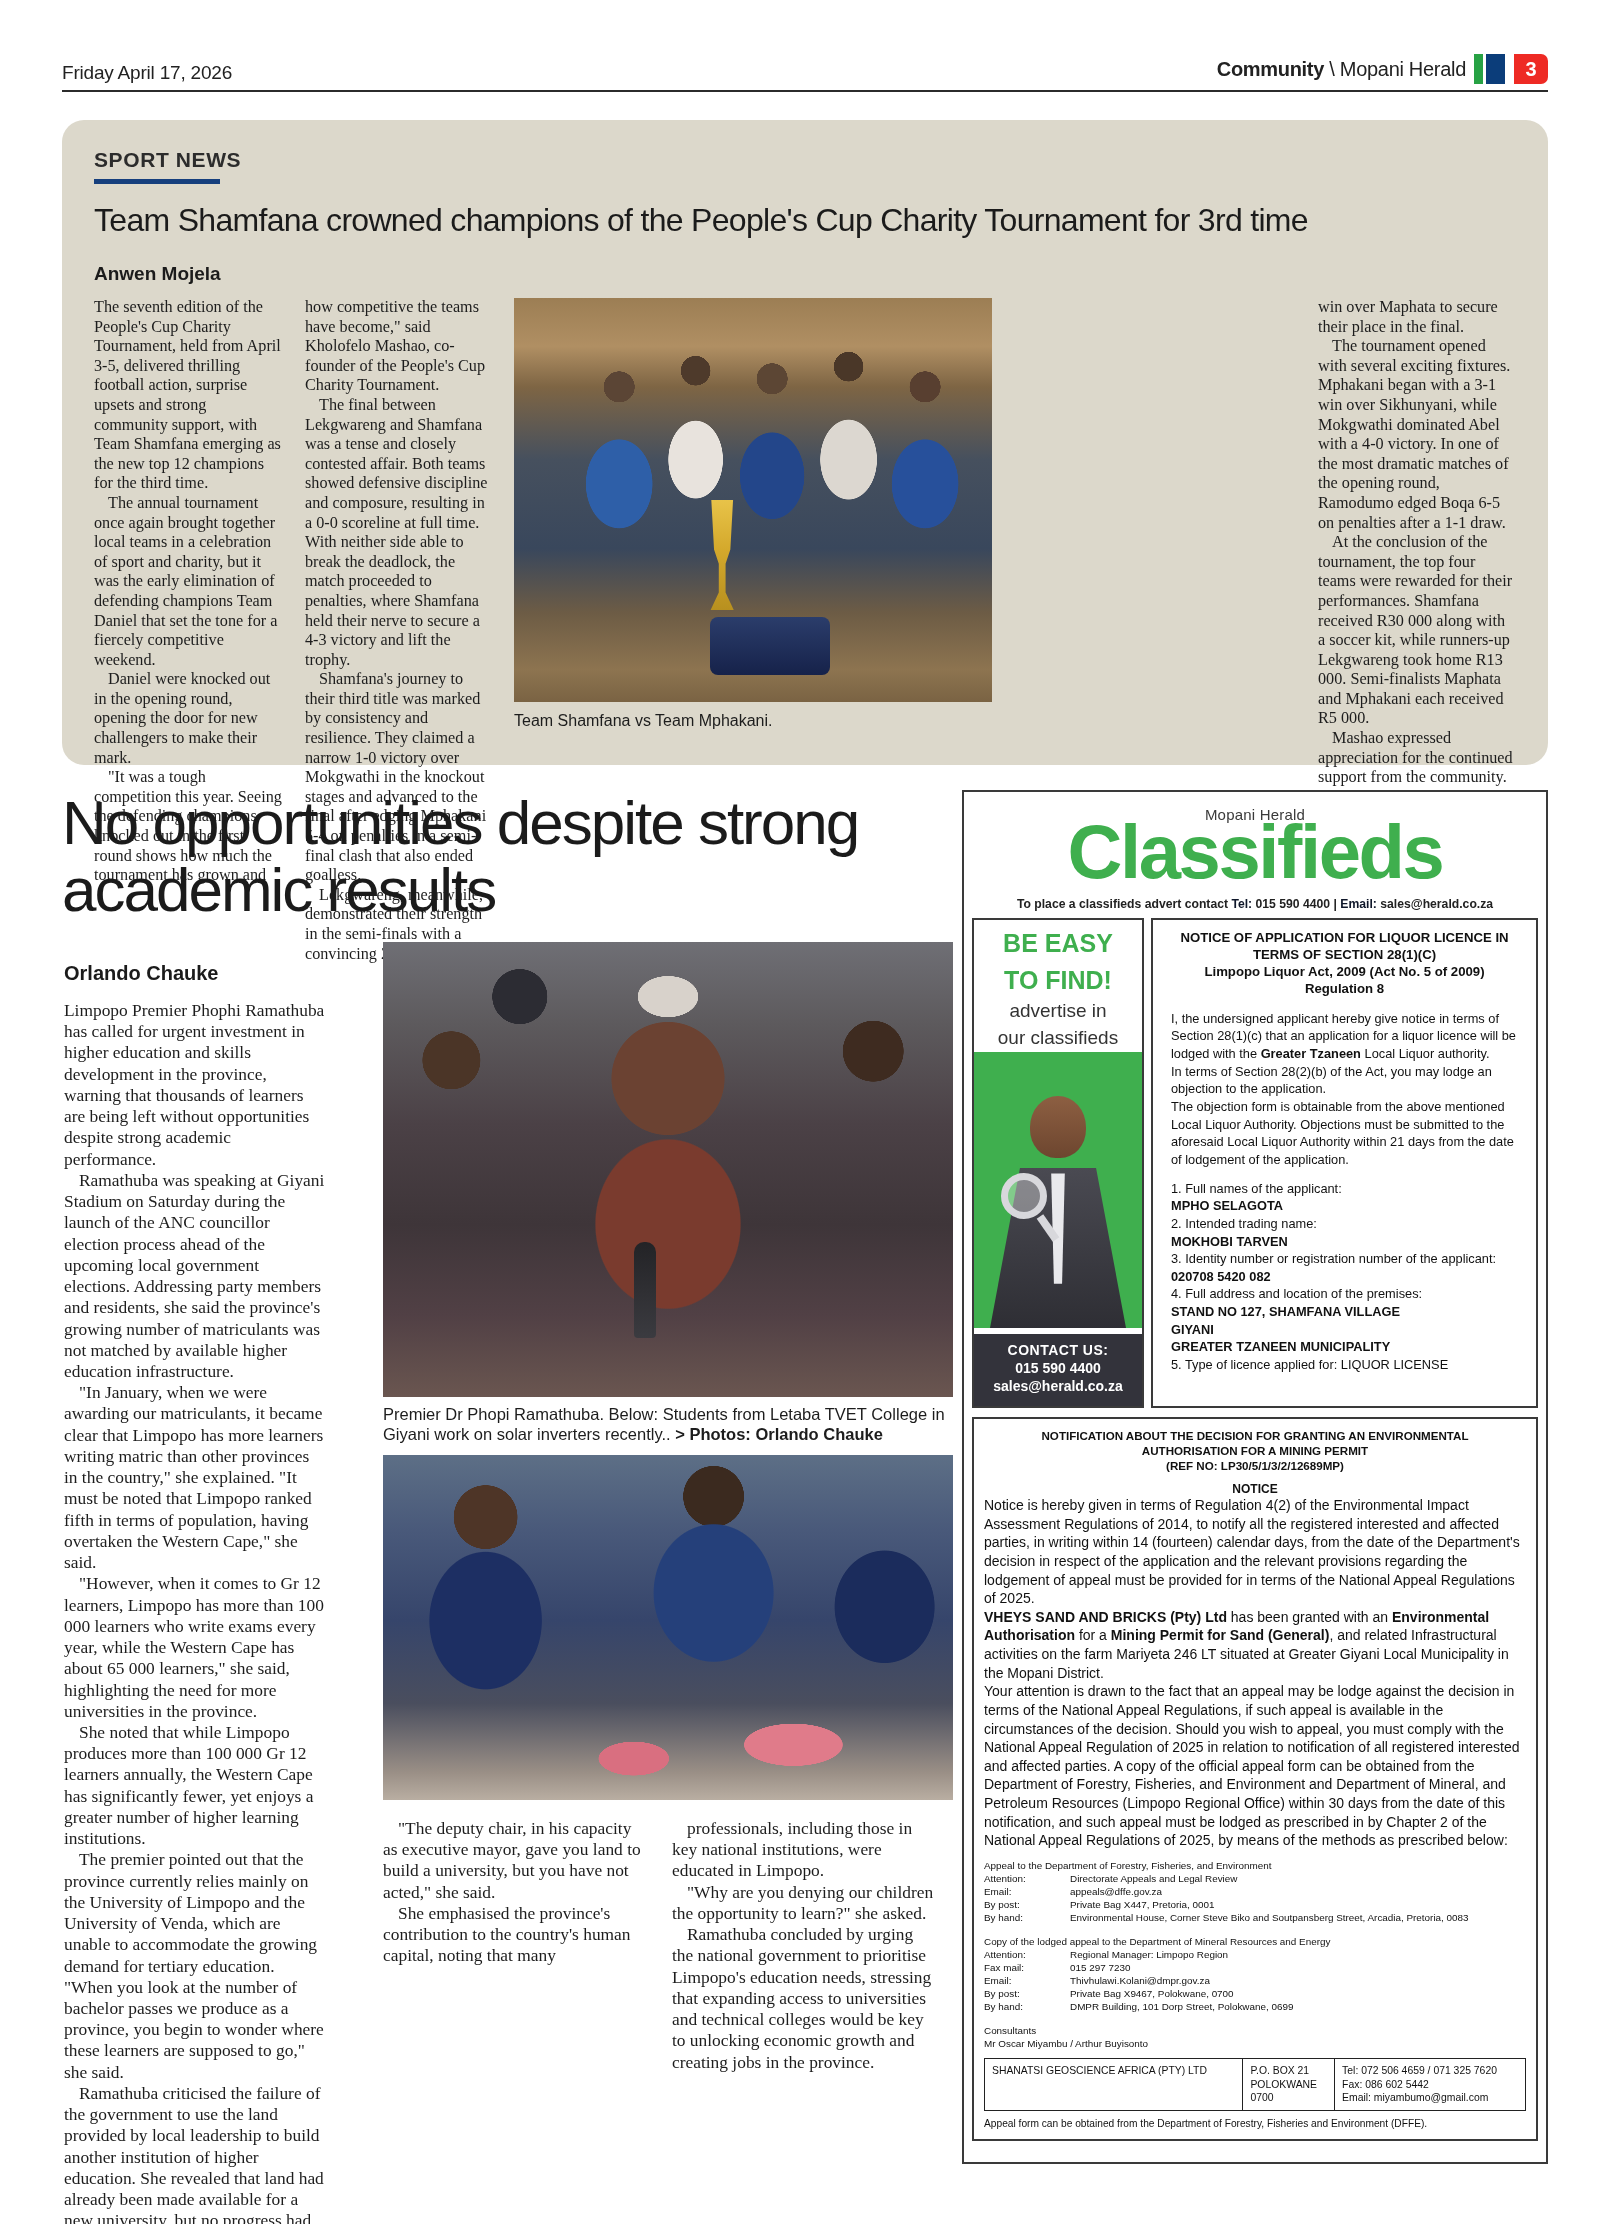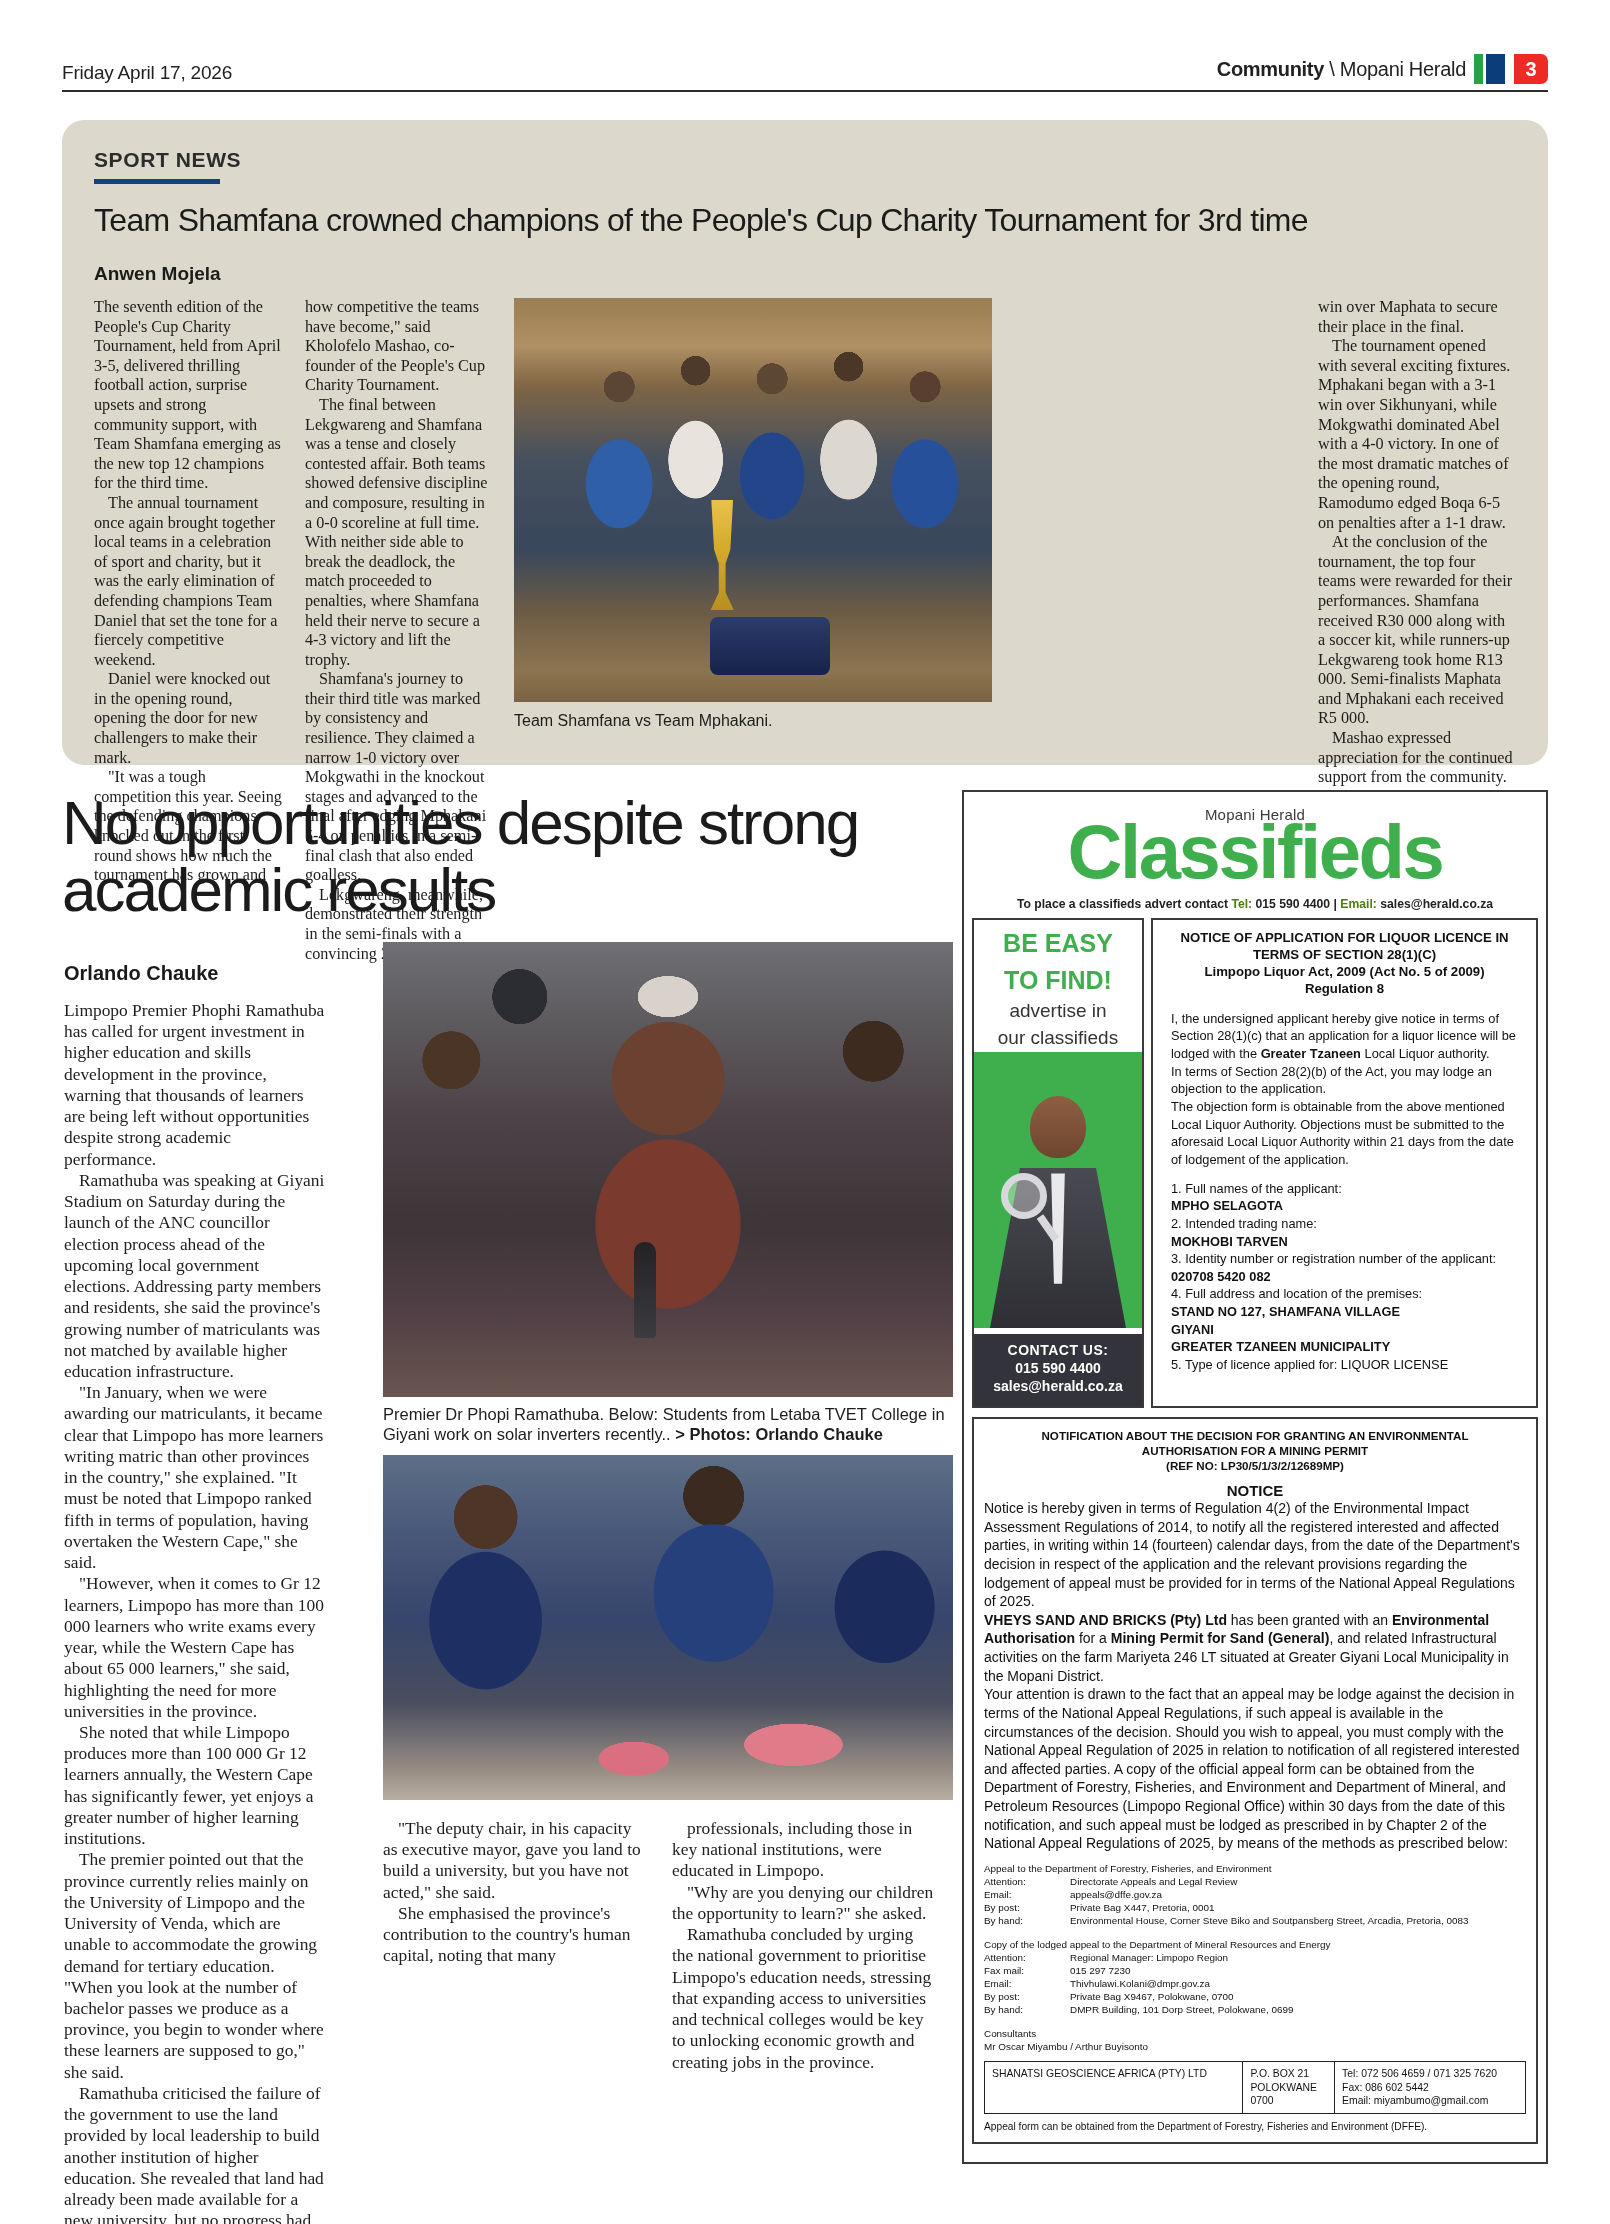--- a/index.html
+++ b/index.html
@@ -187,21 +187,21 @@
   .cls-main {
     position: absolute; left: 0; right: 0; top: 18px; text-align: center;
     font-family: "Liberation Sans", sans-serif; font-weight: 700;
     font-size: 76px; letter-spacing: -2.4px; color: #3faf4e; line-height: 1.1;
   }
   .cls-contact {
     position: absolute; left: 0; right: 0; top: 105px; text-align: center;
     font-family: "Liberation Sans", sans-serif; font-weight: 700;
     font-size: 12.2px; color: #222;
   }
-  .cls-contact .g { color: #4d7c0f; }
+  .cls-contact .g { color: #0f172a; }
 
   .ad-row { display: flex; padding: 4px 8px 0 8px; gap: 7px; }
 
   .ad-beasy {
     width: 172px; border: 2px solid #3a3a3a; position: relative; overflow: hidden;
     height: 490px; background: #fff;
   }
   .be-easy-t1 {
     text-align: center; margin-top: 10px;
     font-family: "Liberation Sans", sans-serif; font-weight: 700;
@@ -262,21 +262,21 @@
   .liq-body { margin-top: 12px; font-size: 12.8px; line-height: 1.38; margin-left: 8px; }
   .liq-body p { margin-bottom: 0; }
   .liq-body .gap { height: 11px; }
   .liq-body b { font-weight: 700; }
 
   .ad-mining {
     margin: 9px 8px 0 8px; border: 2px solid #3a3a3a; padding: 9px 10px 10px 10px;
     font-family: "Liberation Sans", sans-serif; color: #111;
   }
   .min-title { text-align: center; font-weight: 700; font-size: 11.6px; line-height: 1.3; }
-  .min-notice { text-align: center; font-weight: 700; font-size: 15px; margin-top: 9px; }
+  .min-notice { text-align: center; font-weight: 700; font-size: 12px; margin-top: 9px; }
   .min-p { font-size: 14px; line-height: 1.33; margin-top: 0; }
   .min-p b { font-weight: 700; }
   .min-rows { margin-top: 9px; font-size: 9.9px; line-height: 1.33; }
   .rowline { display: flex; }
   .rowline .k { width: 86px; flex: 0 0 86px; }
   .rowline .v { flex: 1; }
   .min-table {
     margin-top: 8px; width: 100%; border-collapse: collapse;
     font-size: 10.4px; line-height: 1.3;
   }

